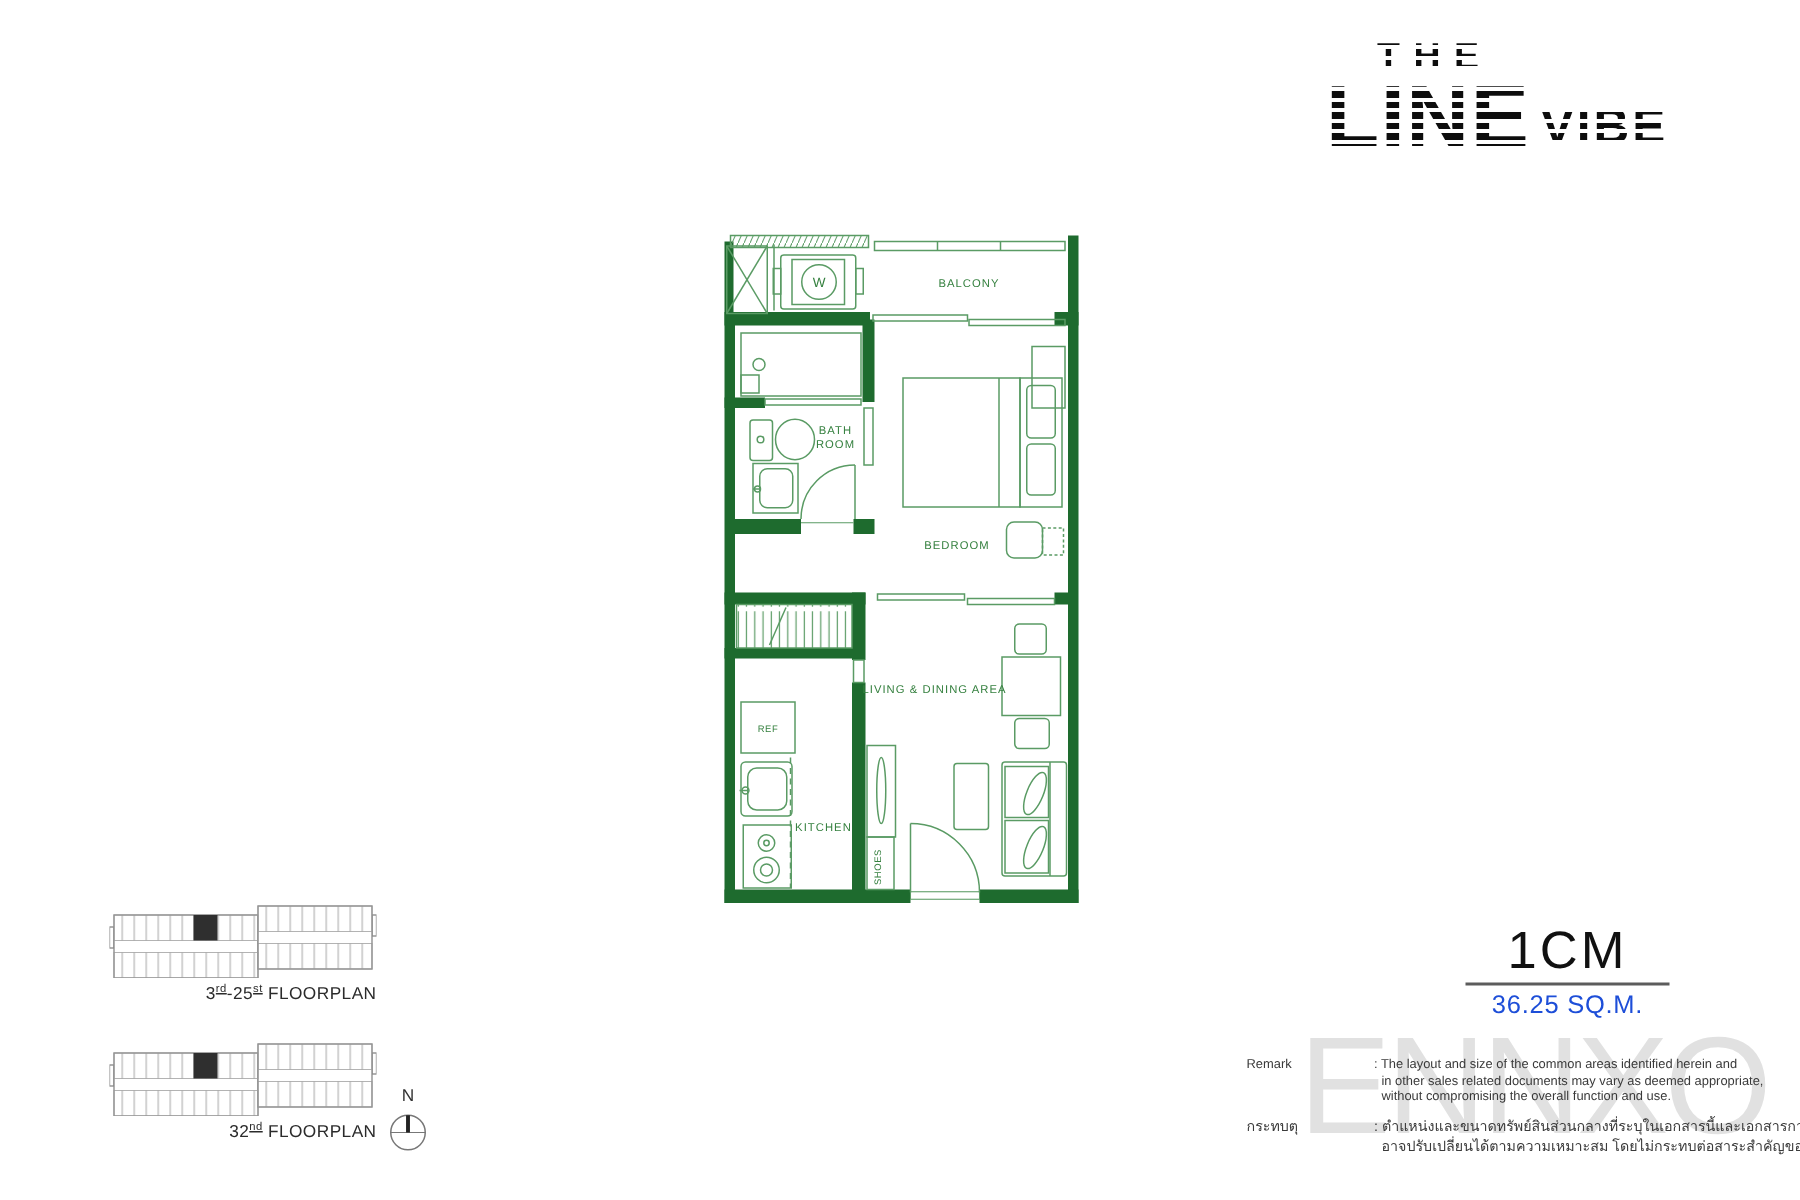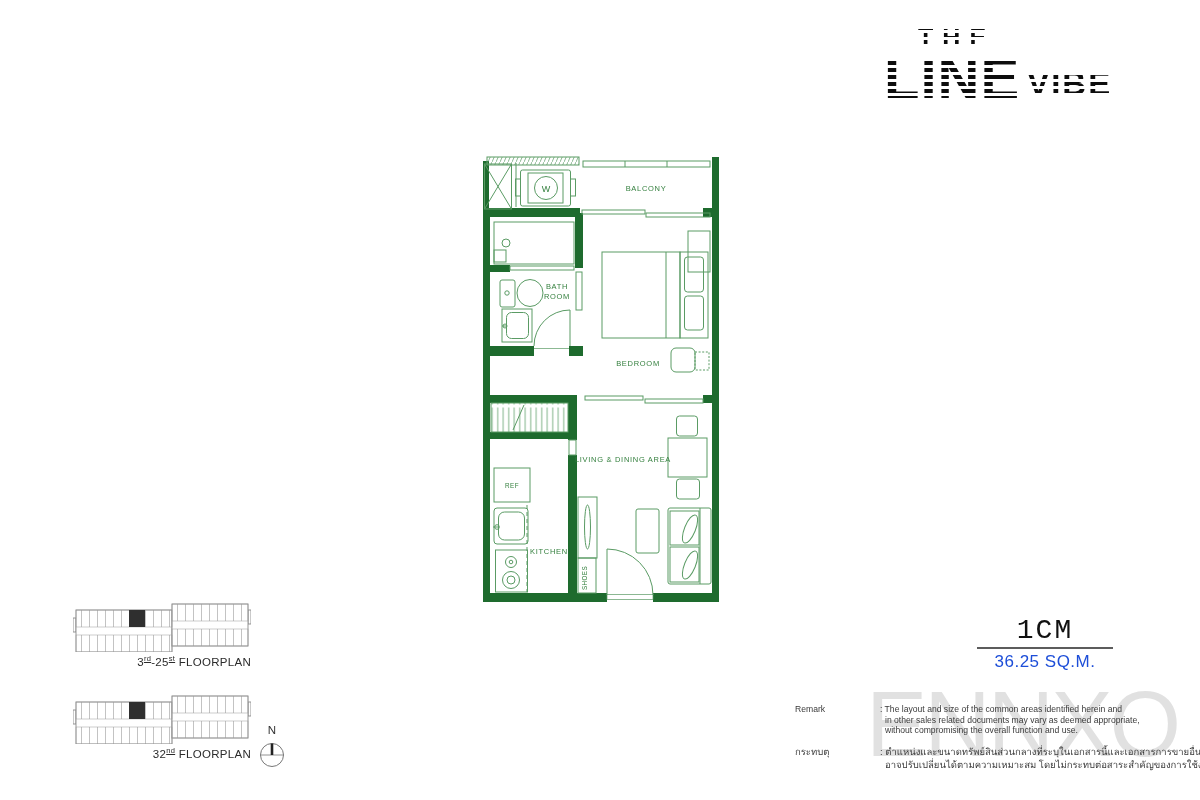--- a/index.html
+++ b/index.html
@@ -17,29 +17,29 @@
     background:repeating-linear-gradient(180deg, rgba(255,255,255,0) 0 4.2px, #ffffff 4.2px 7px);}
   
   .plan-svg{position:absolute;left:480px;top:153px;}
   .plan-label{fill:#35803f;font-size:7.5px;letter-spacing:0.7px;font-family:"Liberation Sans",sans-serif;}
   .plan-small{fill:#35803f;font-size:6.3px;letter-spacing:0.4px;font-family:"Liberation Sans",sans-serif;}
   
   .keyplan-label{position:absolute;width:178px;text-align:right;color:#2b2b2b;font-size:11.5px;letter-spacing:0.3px;}
   .keyplan-label sup{font-size:7.5px;text-decoration:underline;}
   
   .unit-info{position:absolute;left:977px;top:616px;width:136px;text-align:center;color:#111;}
-  .unit-type{font-size:28px;letter-spacing:2px;line-height:1.05;font-family:Liberation Mono, monospace;}
+  .unit-type{font-size:35px;letter-spacing:2px;line-height:1.05;}
   .unit-rule{border:0;border-top:2px solid #5c5c5c;margin:2px 0 3px 0;}
   .unit-area{font-size:17px;letter-spacing:0.5px;color:#1d4ed8;}
   
   .watermark{position:absolute;left:866px;top:672px;font-size:92px;font-weight:400;
     letter-spacing:-3px;color:rgba(120,120,120,0.22);z-index:0;}
   .remark{position:absolute;left:795px;top:704px;z-index:1;color:#3a3a3a;}
   .remark-row{display:flex;}
-  .remark-key{width:53px;flex:0 0 53px;font-size:8.6px;line-height:10.6px;}
+  .remark-key{width:53px;flex:0 0 53px;font-size:8.6px;line-height:10.6px;margin-left:36px;}
   .remark-txt{font-size:8.6px;line-height:10.6px;white-space:nowrap;margin-left:32px;}
   .remark-thai{margin-top:9px;}
   .remark-thai .remark-key{font-size:9.5px;line-height:13px;}
   .remark-thai .remark-txt{font-size:9.5px;line-height:13px;}
 </style>
 </head>
 <body>
 
 <div class="logo">
   <div class="logo-col">

